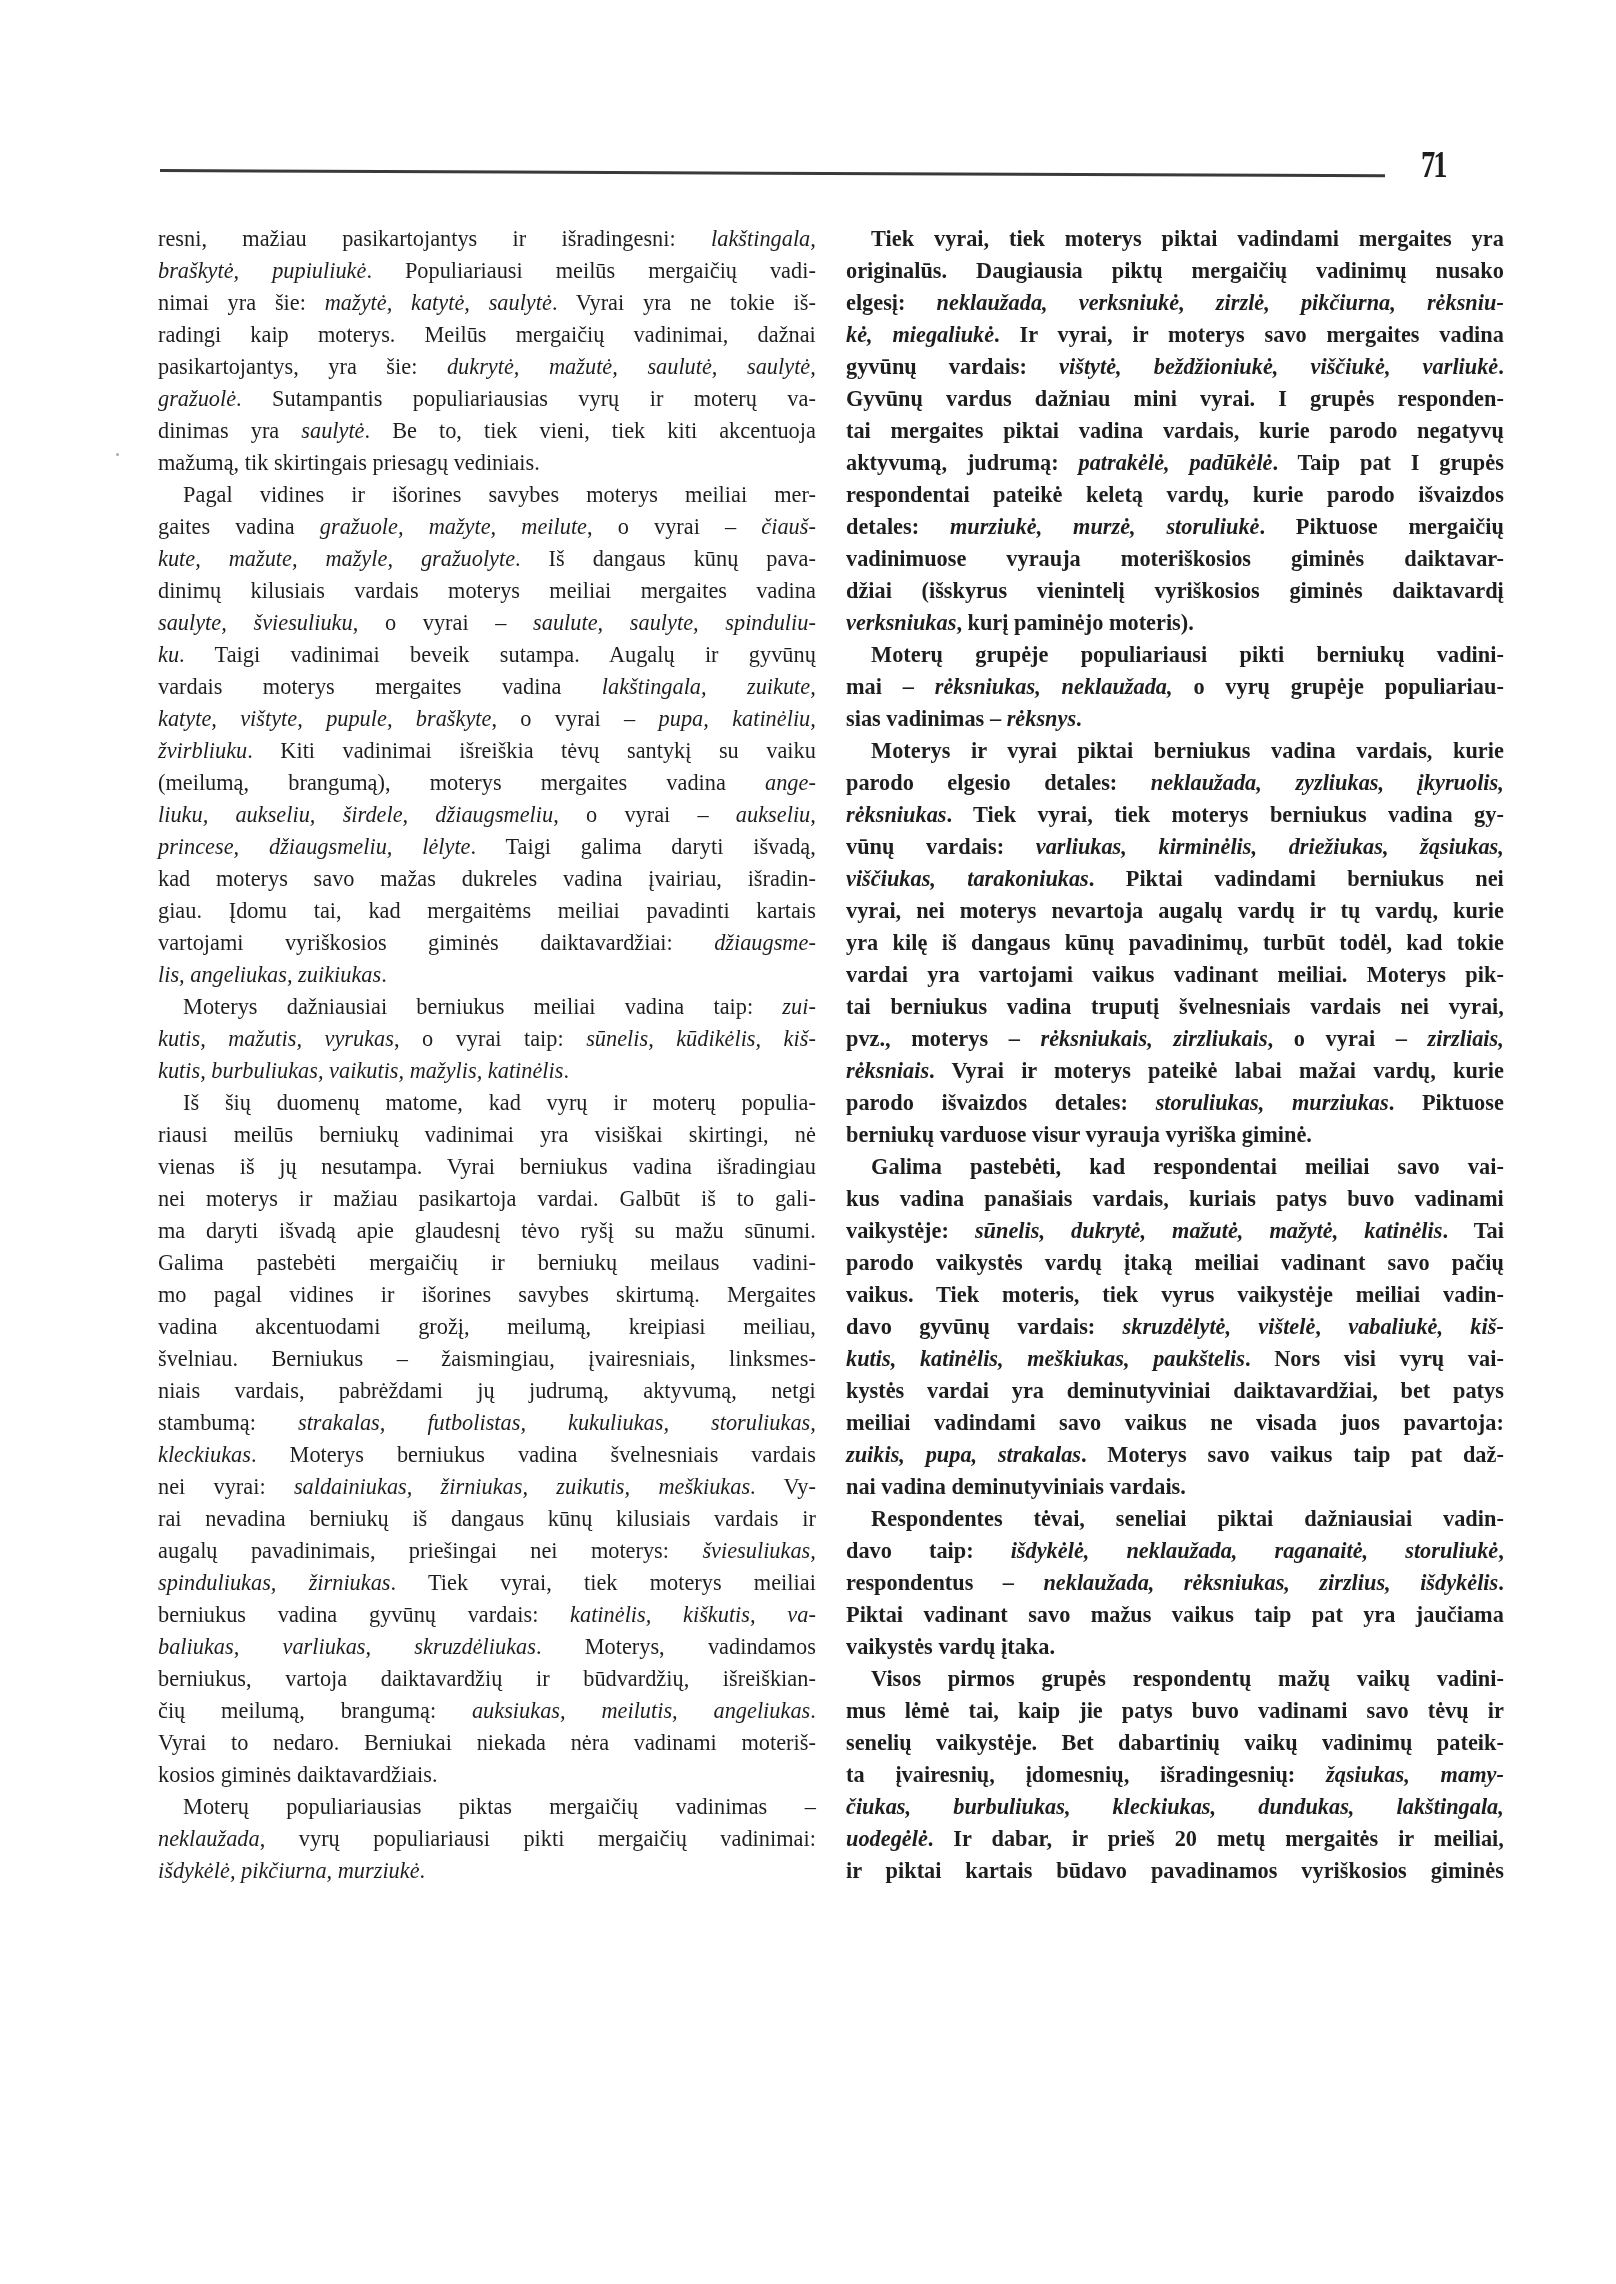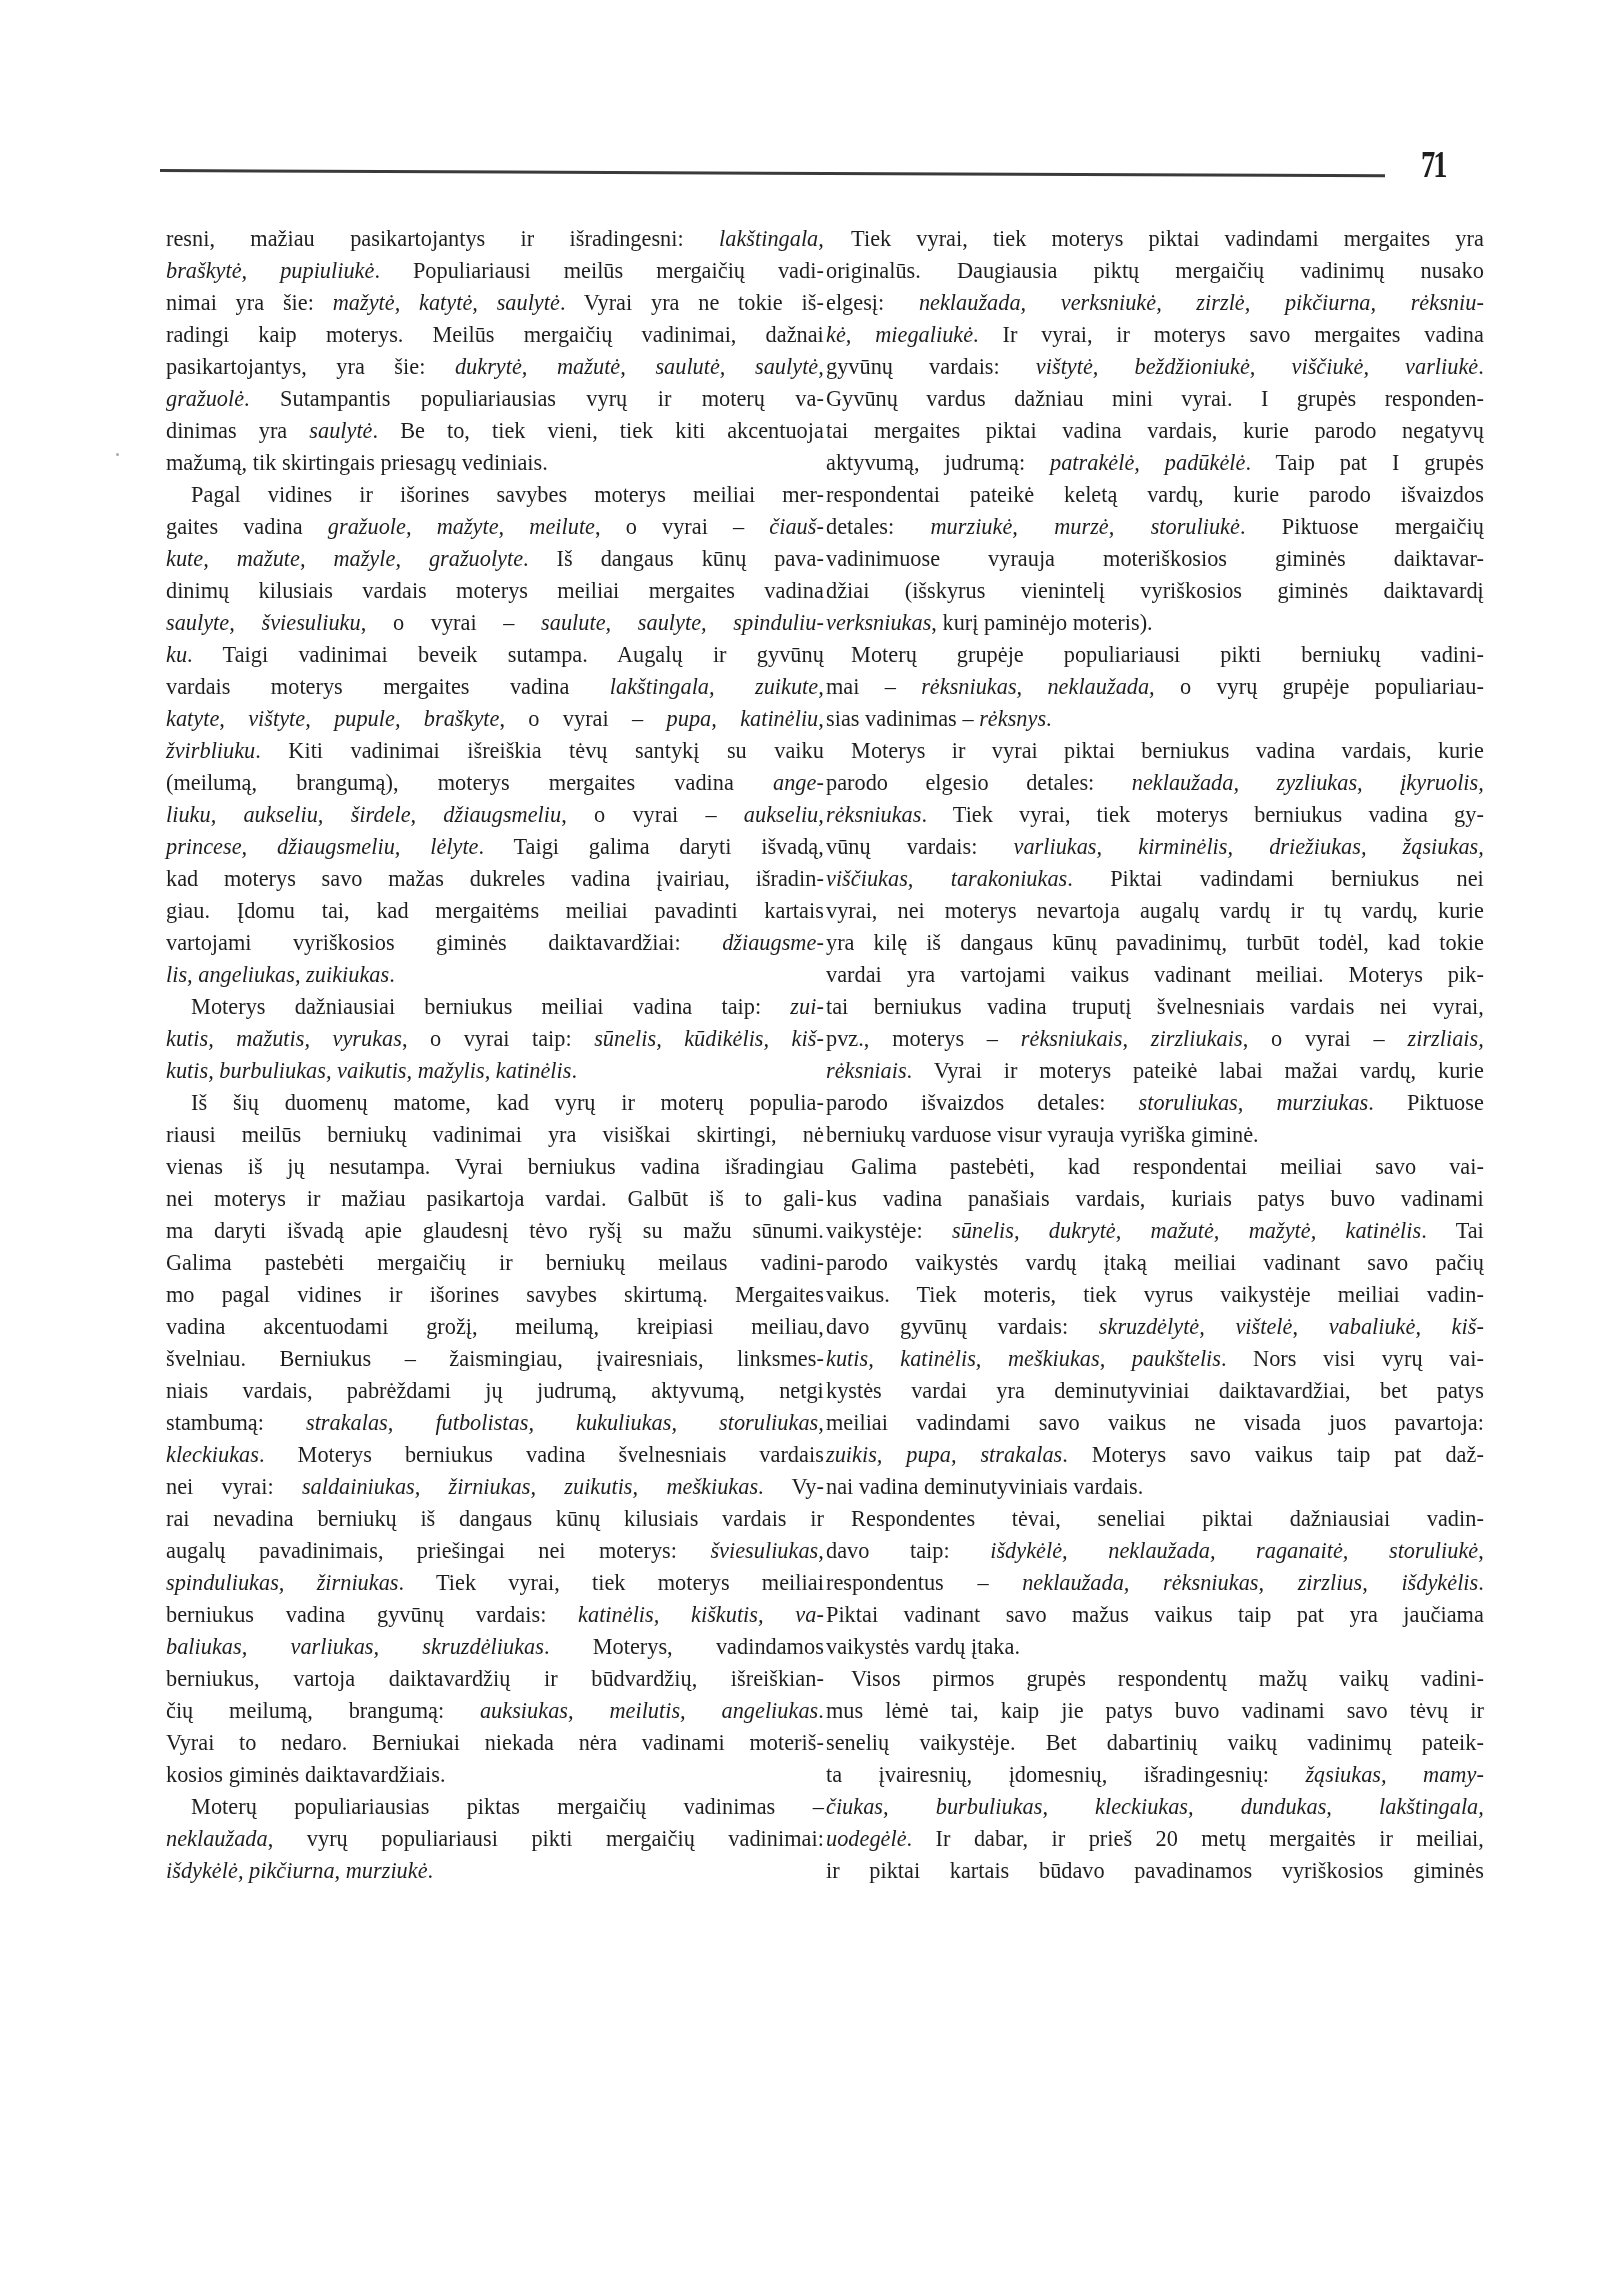--- a/index.html
+++ b/index.html
@@ -3,22 +3,22 @@
 <meta charset="utf-8">
 <style>
   html, body { margin: 0; padding: 0; background: #ffffff; }
   body { width: 1616px; height: 2284px; position: relative; overflow: hidden;
          font-family: "Liberation Serif", "DejaVu Serif", serif; color: #1e1e1e; }
   .header-rule { position: absolute; left: 160px; top: 169px; width: 1225px; height: 3.3px;
                  background: #3a3a3a; transform: rotate(0.25deg); transform-origin: left center; }
   .page-number { position: absolute; left: 1421px; top: 142px; font-size: 38px; font-weight: bold;
                  font-family: "Liberation Serif", serif; letter-spacing: -2.6px; transform: scaleX(0.75); transform-origin: left; }
   .column { position: absolute; top: 222px; width: 658px; font-size: 24px; line-height: 32px; }
-  .col-left { left: 166px; }
-  .col-right { left: 826px; }
+  .col-left { left: 158px; }
+  .col-right { left: 846px; font-weight: bold; }
   .line { display: block; white-space: nowrap; text-align: justify; text-align-last: justify;
           height: 32px; transform: scaleX(0.93); transform-origin: left; width: 107.5%; }
   .line.last { text-align-last: left; }
   .line.indent { padding-left: 27px; box-sizing: border-box; }
   .it { font-style: italic; }
   .margin-dot { position: absolute; left: 116px; top: 453px; width: 3.3px; height: 3.3px; border-radius: 50%; background: #aaa; }
 </style>
 </head>
 <body>
 

